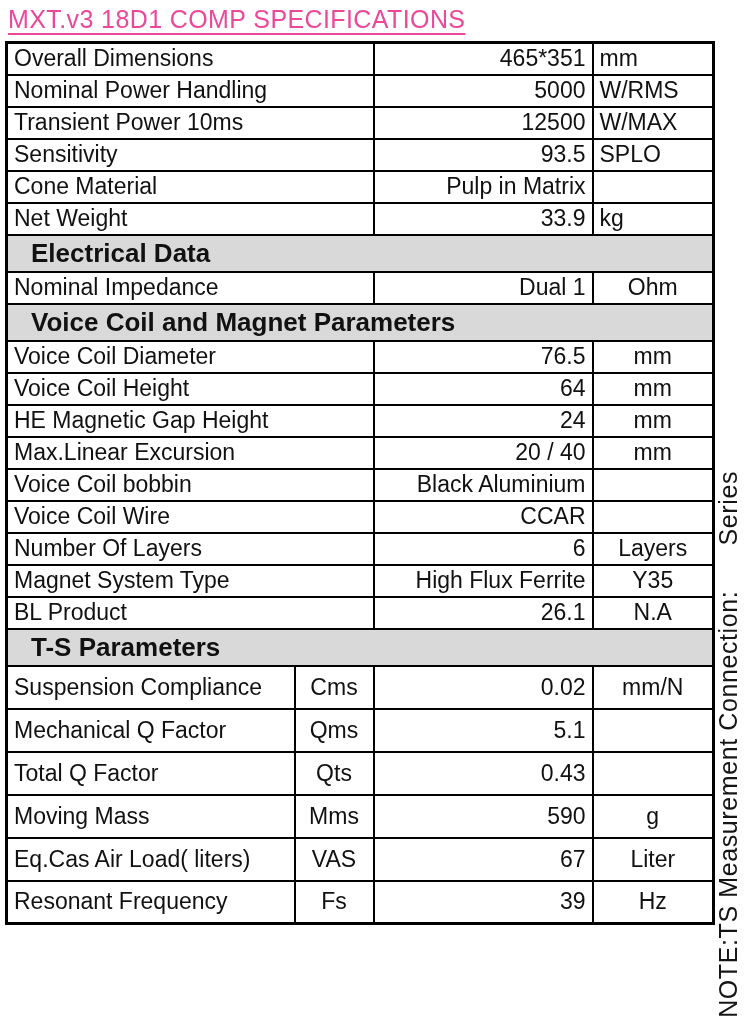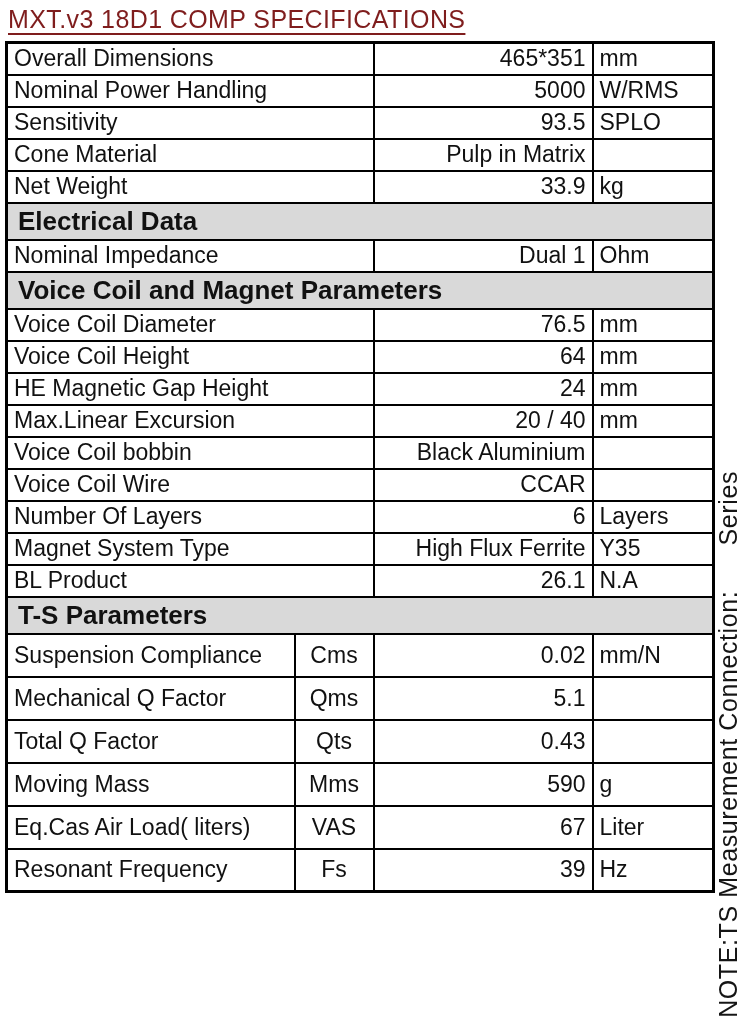--- a/index.html
+++ b/index.html
@@ -20,21 +20,21 @@
     position: relative;
     width: 745px; height: 1024px;
     overflow: hidden;
     background: var(--page-bg);
   }
   .title {
     margin: 5px 0 7px 8px;
     font-size: 25px;
     font-weight: 400;
     letter-spacing: 0.4px;
-    color: #7f1d1d;
+    color: #ec4899;
     text-decoration: underline;
     text-decoration-thickness: 2px;
     text-underline-offset: 5px;
     display: inline-block;
   }
   table.spec {
     border-collapse: collapse;
     table-layout: fixed;
     margin-left: 5px;
     width: 707px;
@@ -48,26 +48,26 @@
     white-space: nowrap;
     overflow: hidden;
     vertical-align: middle;
   }
   tr.ts-row td { height: 43px; }
   tr.section-row td {
     background: var(--section-bg);
     font-weight: bold;
     font-size: 26px;
     height: 37px;
-    padding-left: 10px;
+    padding-left: 23px;
   }
   td.label { text-align: left; padding-left: 7px; border-radius: 16px; }
   td.sym   { text-align: center; padding-left: 6px; }
   td.value { text-align: right; padding-left: 7px; }
-  td.unit  { text-align: left; padding: 0 4px; }
+  td.unit  { text-align: center; padding: 0 4px; }
   td.unit-left { text-align: left; padding-left: 10px; }
   .note-vertical {
     position: absolute;
     right: 2px;
     bottom: 6px;
     writing-mode: vertical-rl;
     transform: rotate(180deg);
     font-size: 25px;
     letter-spacing: 0.6px;
     white-space: pre;
@@ -91,20 +91,25 @@
           <td class="label" colspan="2">Overall Dimensions</td>
           <td class="value">465*351</td>
           <td class="unit-left">mm</td>
         </tr>
         <tr>
           <td class="label" colspan="2">Nominal Power Handling</td>
           <td class="value">5000</td>
           <td class="unit-left">W/RMS</td>
         </tr>
         <tr>
+          <td class="label" colspan="2">Transient Power 10ms</td>
+          <td class="value">12500</td>
+          <td class="unit-left">W/MAX</td>
+        </tr>
+        <tr>
           <td class="label" colspan="2">Sensitivity</td>
           <td class="value">93.5</td>
           <td class="unit-left">SPLO</td>
         </tr>
         <tr>
           <td class="label" colspan="2">Cone Material</td>
           <td class="value">Pulp in Matrix</td>
           <td class="unit-left"></td>
         </tr>
         <tr>

